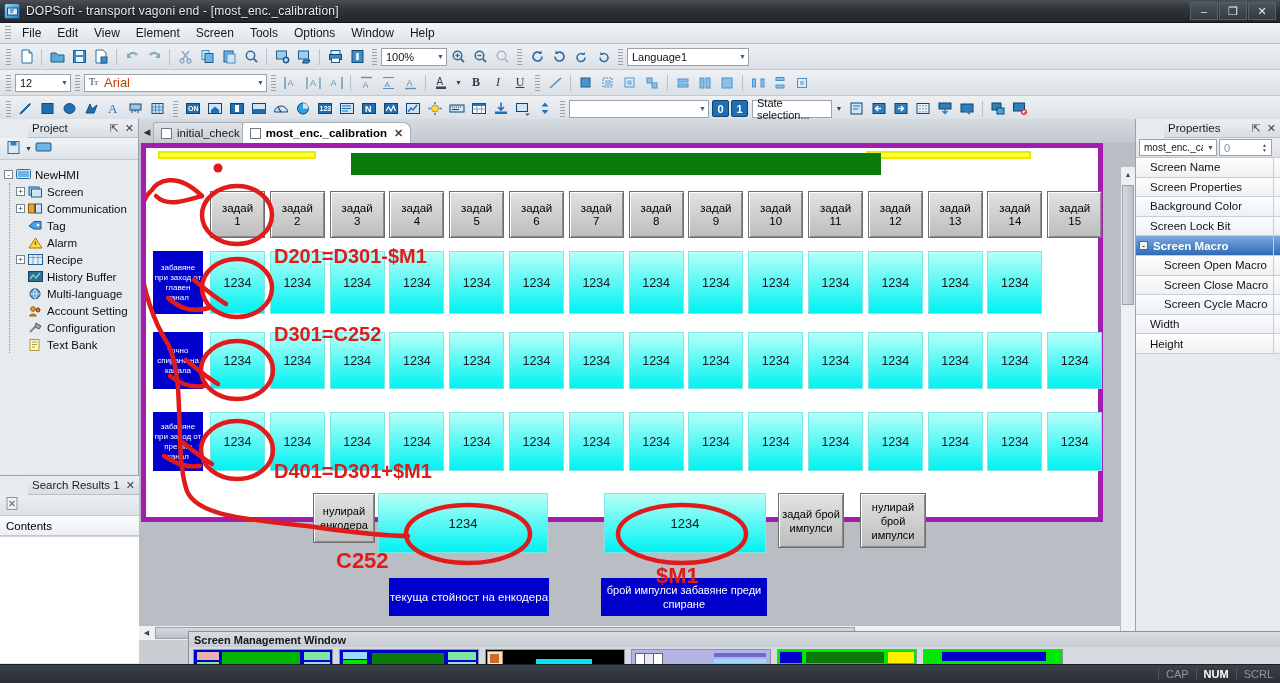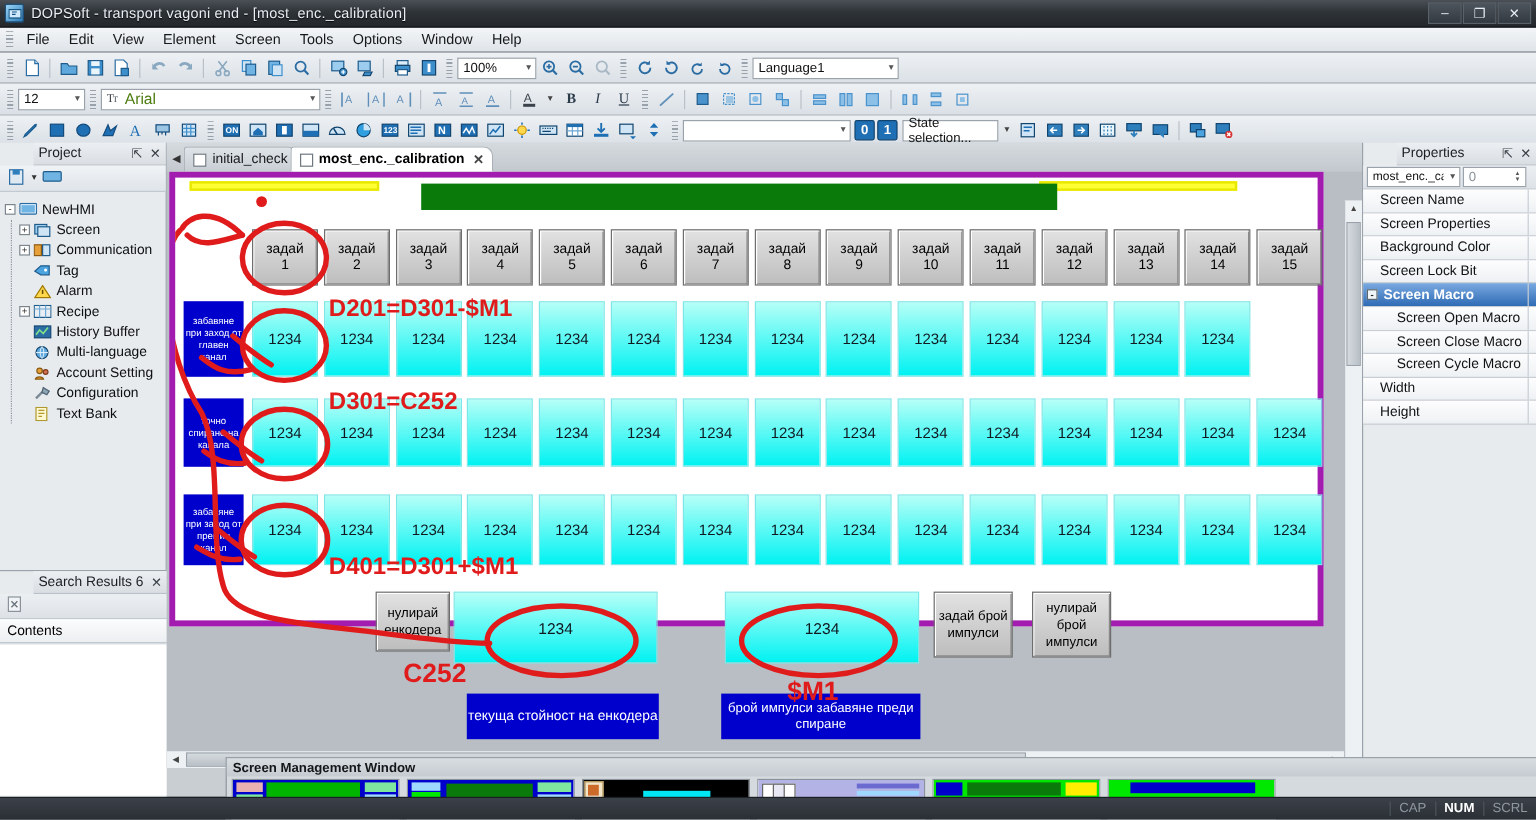--- a/index.html
+++ b/index.html
@@ -409,21 +409,21 @@
     <span>12</span>
     <span class="arw">▼</span>
   </div>
   <div class="tgrip"></div>
   <div class="combo" style="width:183px">
     <span style="display:flex;align-items:center;gap:4px;">
       <span><svg width="11" height="11" viewBox="0 0 11 11">
             <text x="0" y="9" font-size="10" font-family="serif" fill="#3b424a">T</text>
             <text x="5" y="9" font-size="7" font-family="serif" fill="#3b424a">T</text>
           </svg></span>
-      <span style="color:#4d7c0f;font-size:13px;text-align:center;">Arial</span>
+      <span style="color:#c2410c;font-size:13px;text-align:center;">Arial</span>
     </span>
     <span class="arw">▼</span>
   </div>
   <div class="tgrip"></div>
   <div class="tbtn">
       <svg class="ic" width="15" height="14" viewBox="0 0 15 14">
         <path d="M1 1v12" stroke="#5f8fb9" stroke-width="1.4"></path>
         <text x="3.5" y="10" font-size="9" fill="#5f8fb9">A</text>
       </svg>
     </div>
@@ -883,21 +883,21 @@
                 <path d="M4 3h5M4 5.5h5M4 8h3" stroke="#b09a30"></path>
               </svg>
             </span>
           <span>Text Bank</span>
         </div>
       </div>
     </div>
 
     <div id="searchpanel">
       <div class="panel-head">
-        <span>Search Results 6</span>
+        <span>Search Results 1</span>
         <span class="sp">
             <span>✕</span>
           </span>
       </div>
       <div class="sr-tool">
         <span><svg width="16" height="15" viewBox="0 0 16 15">
               <rect x="2" y="1.5" width="10" height="12" fill="#f1f4f7" stroke="#8a939b"></rect>
               <path d="M4.5 5l5 5M9.5 5l-5 5" stroke="#6a737b" stroke-width="1.1"></path>
             </svg></span>
       </div>

